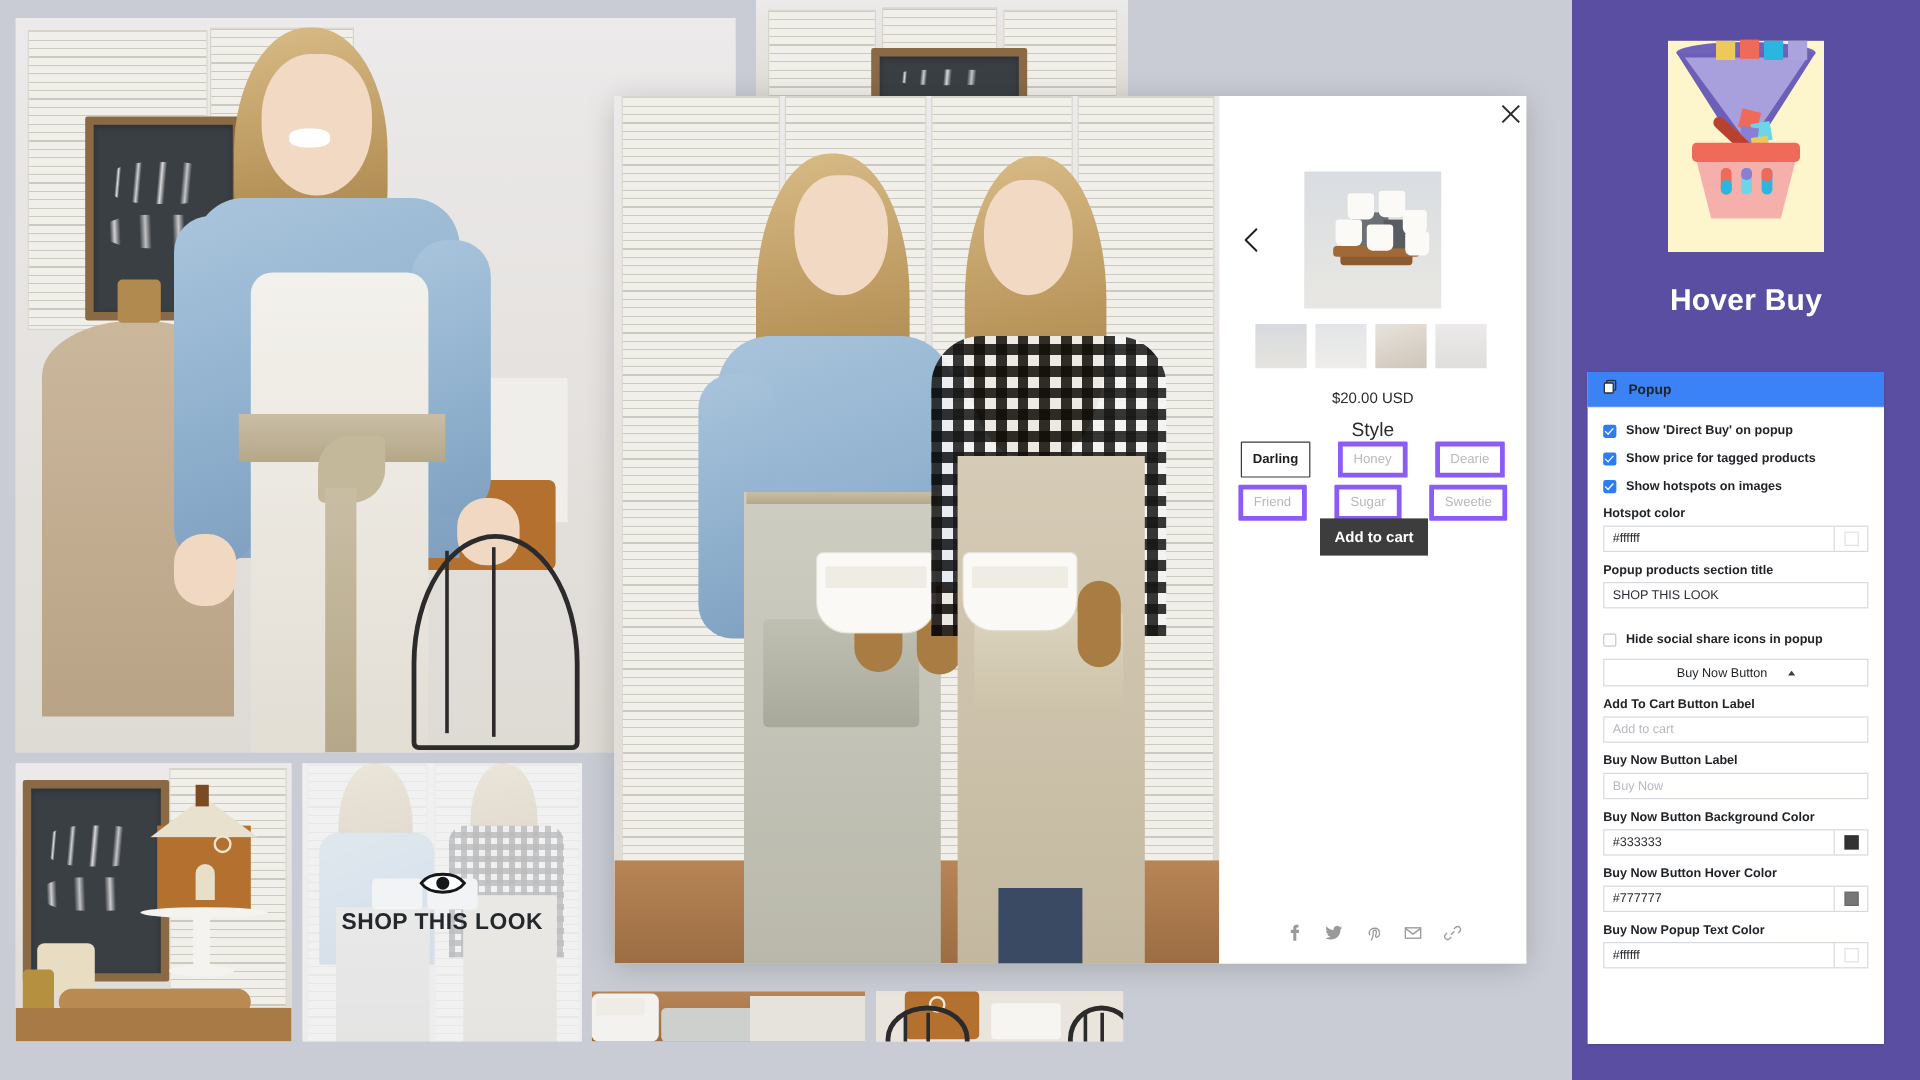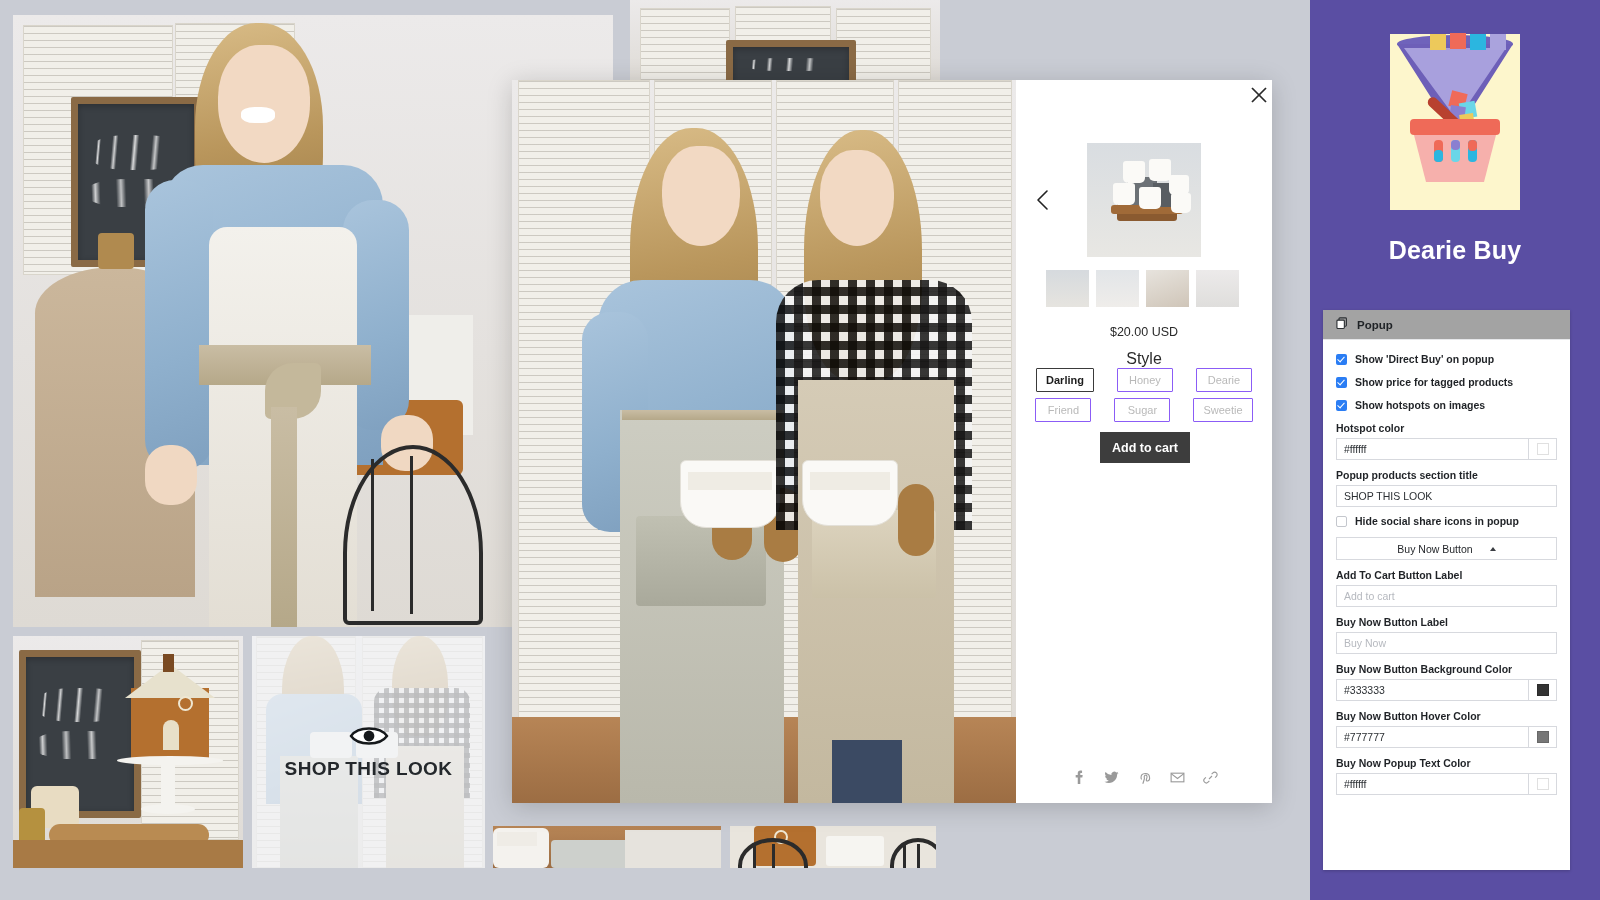--- a/index.html
+++ b/index.html
@@ -94,42 +94,42 @@
   .pd-thumb { width:43px; height:37px; overflow:hidden; background:#ddd; cursor:pointer; }
 
   .pd-price { position:absolute; left:0; top:245px; width:100%; text-align:center;
               font-size:12.5px; color:#2a2a2a; }
   .pd-optname { position:absolute; left:0; top:270px; width:100%; text-align:center;
               font-size:16px; color:#2a2a2a; }
 
   .pd-variants { position:absolute; left:8px; top:288px; width:240px;
                  display:flex; flex-wrap:wrap; gap:6px 23px; justify-content:center; }
   .vbtn { min-width:56px; padding:5px 9px; text-align:center; font-size:11px;
-          border:1px solid #8b5cf6; background:#fff; color:#b9b9b9; cursor:pointer;
+          border:4px solid #8b5cf6; background:#fff; color:#b9b9b9; cursor:pointer;
           border-radius:1px; }
   .vbtn.sel { border:1.6px solid #3a3a3a; color:#1c1c1c; font-weight:700; }
 
   .atc-btn { position:absolute; left:84px; top:352px; width:90px; height:31px;
              background:#3d3d3d; color:#fff; border:0; font-size:12.5px; font-weight:700;
              cursor:pointer; font-family:"Liberation Sans", sans-serif; }
 
   .share-row { position:absolute; left:0; bottom:18px; width:100%;
                display:flex; justify-content:center; gap:18px; color:#9a9a9a; }
   .share-row .si { width:15px; height:15px; cursor:pointer; }
 
   
   #sidebar { position:absolute; left:1310px; top:0; width:290px; height:900px;
              background:#5a4ea3; }
   .app-hero { padding-top:22px; display:flex; flex-direction:column; align-items:center; }
   .app-logo { width:162px; height:200px; position:relative; }
   .app-name { margin-top:14px; font-size:25px; font-weight:700; color:#fff; letter-spacing:.2px; }
 
   .card { position:absolute; left:13px; top:310px; width:247px; height:560px;
           background:#fff; box-shadow:0 1px 3px rgba(0,0,0,.2); }
-  .card-head { height:30px; background:#a3a3a3; border-bottom:1px solid #e6e7ea;
+  .card-head { height:30px; background:#3b82f6; border-bottom:1px solid #e6e7ea;
                display:flex; align-items:center; gap:8px; padding:0 13px; }
   .card-head-title { font-size:11.5px; font-weight:700; color:#1f2226; }
   .card-body { padding:13px 13px 0 13px; }
 
   .chk-row { display:flex; align-items:center; gap:8px; margin-bottom:11px;font-weight:bold; }
   .chk { width:11px; height:11px; border-radius:2px; background:#2a7df4;
          position:relative; flex:none; cursor:pointer; }
   .chk::after { content:""; position:absolute; left:3px; top:1px; width:3px; height:6px;
                 border:solid #fff; border-width:0 1.6px 1.6px 0; transform:rotate(42deg); }
   .chk.off { background:#fff; border:1px solid #c4c7cd; }
@@ -440,21 +440,21 @@
           <rect x="36" y="97" width="90" height="16" rx="4" fill="#ef6a58"></rect>
           <path d="M40 113 L122 113 L110 160 L52 160 Z" fill="#f6b0ac"></path>
           <rect x="60" y="118" width="9" height="22" rx="4" fill="#ef6a58"></rect>
           <rect x="60" y="128" width="9" height="12" rx="4" fill="#2bb6e0"></rect>
           <rect x="77" y="118" width="9" height="22" rx="4" fill="#6ad6e8"></rect>
           <rect x="77" y="118" width="9" height="10" rx="4" fill="#8a7fd0"></rect>
           <rect x="94" y="118" width="9" height="22" rx="4" fill="#2bb6e0"></rect>
           <rect x="94" y="118" width="9" height="11" rx="4" fill="#ef6a58"></rect>
         </svg>
       </div>
-      <div class="app-name">Dearie Buy</div>
+      <div class="app-name">Hover Buy</div>
     </div>
 
     <div class="card">
       <div class="card-head">
         <span>
           <svg viewBox="0 0 14 14" width="13" height="13">
             <rect x="3.2" y="1" width="8" height="9" fill="none" stroke="#2b2f33" stroke-width="1.2" rx="1"></rect>
             <rect x="1" y="3.4" width="8" height="9" fill="#fff" stroke="#2b2f33" stroke-width="1.2" rx="1"></rect>
           </svg>
         </span>
@@ -482,21 +482,21 @@
           <span class="swatch-cell">
             <span class="swatch" style="background:#ffffff"></span>
           </span>
         </div>
 
         <div class="fld-label">Popup products section title</div>
         <div class="fld-wrap">
           <input class="fld-input" value="SHOP THIS LOOK" style="">
         </div>
 
-        <div class="chk-row" style="margin-top:8px;margin-bottom:0;">
+        <div class="chk-row" style="margin-top:20px;margin-bottom:0;">
           <span class="chk off"></span>
           <span class="chk-lbl">Hide social share icons in popup</span>
         </div>
 
         <button class="collapse-btn">
           <span>Buy Now Button</span>
           <span class="caret-up"></span>
         </button>
 
         <div class="fld-label">Add To Cart Button Label</div>

